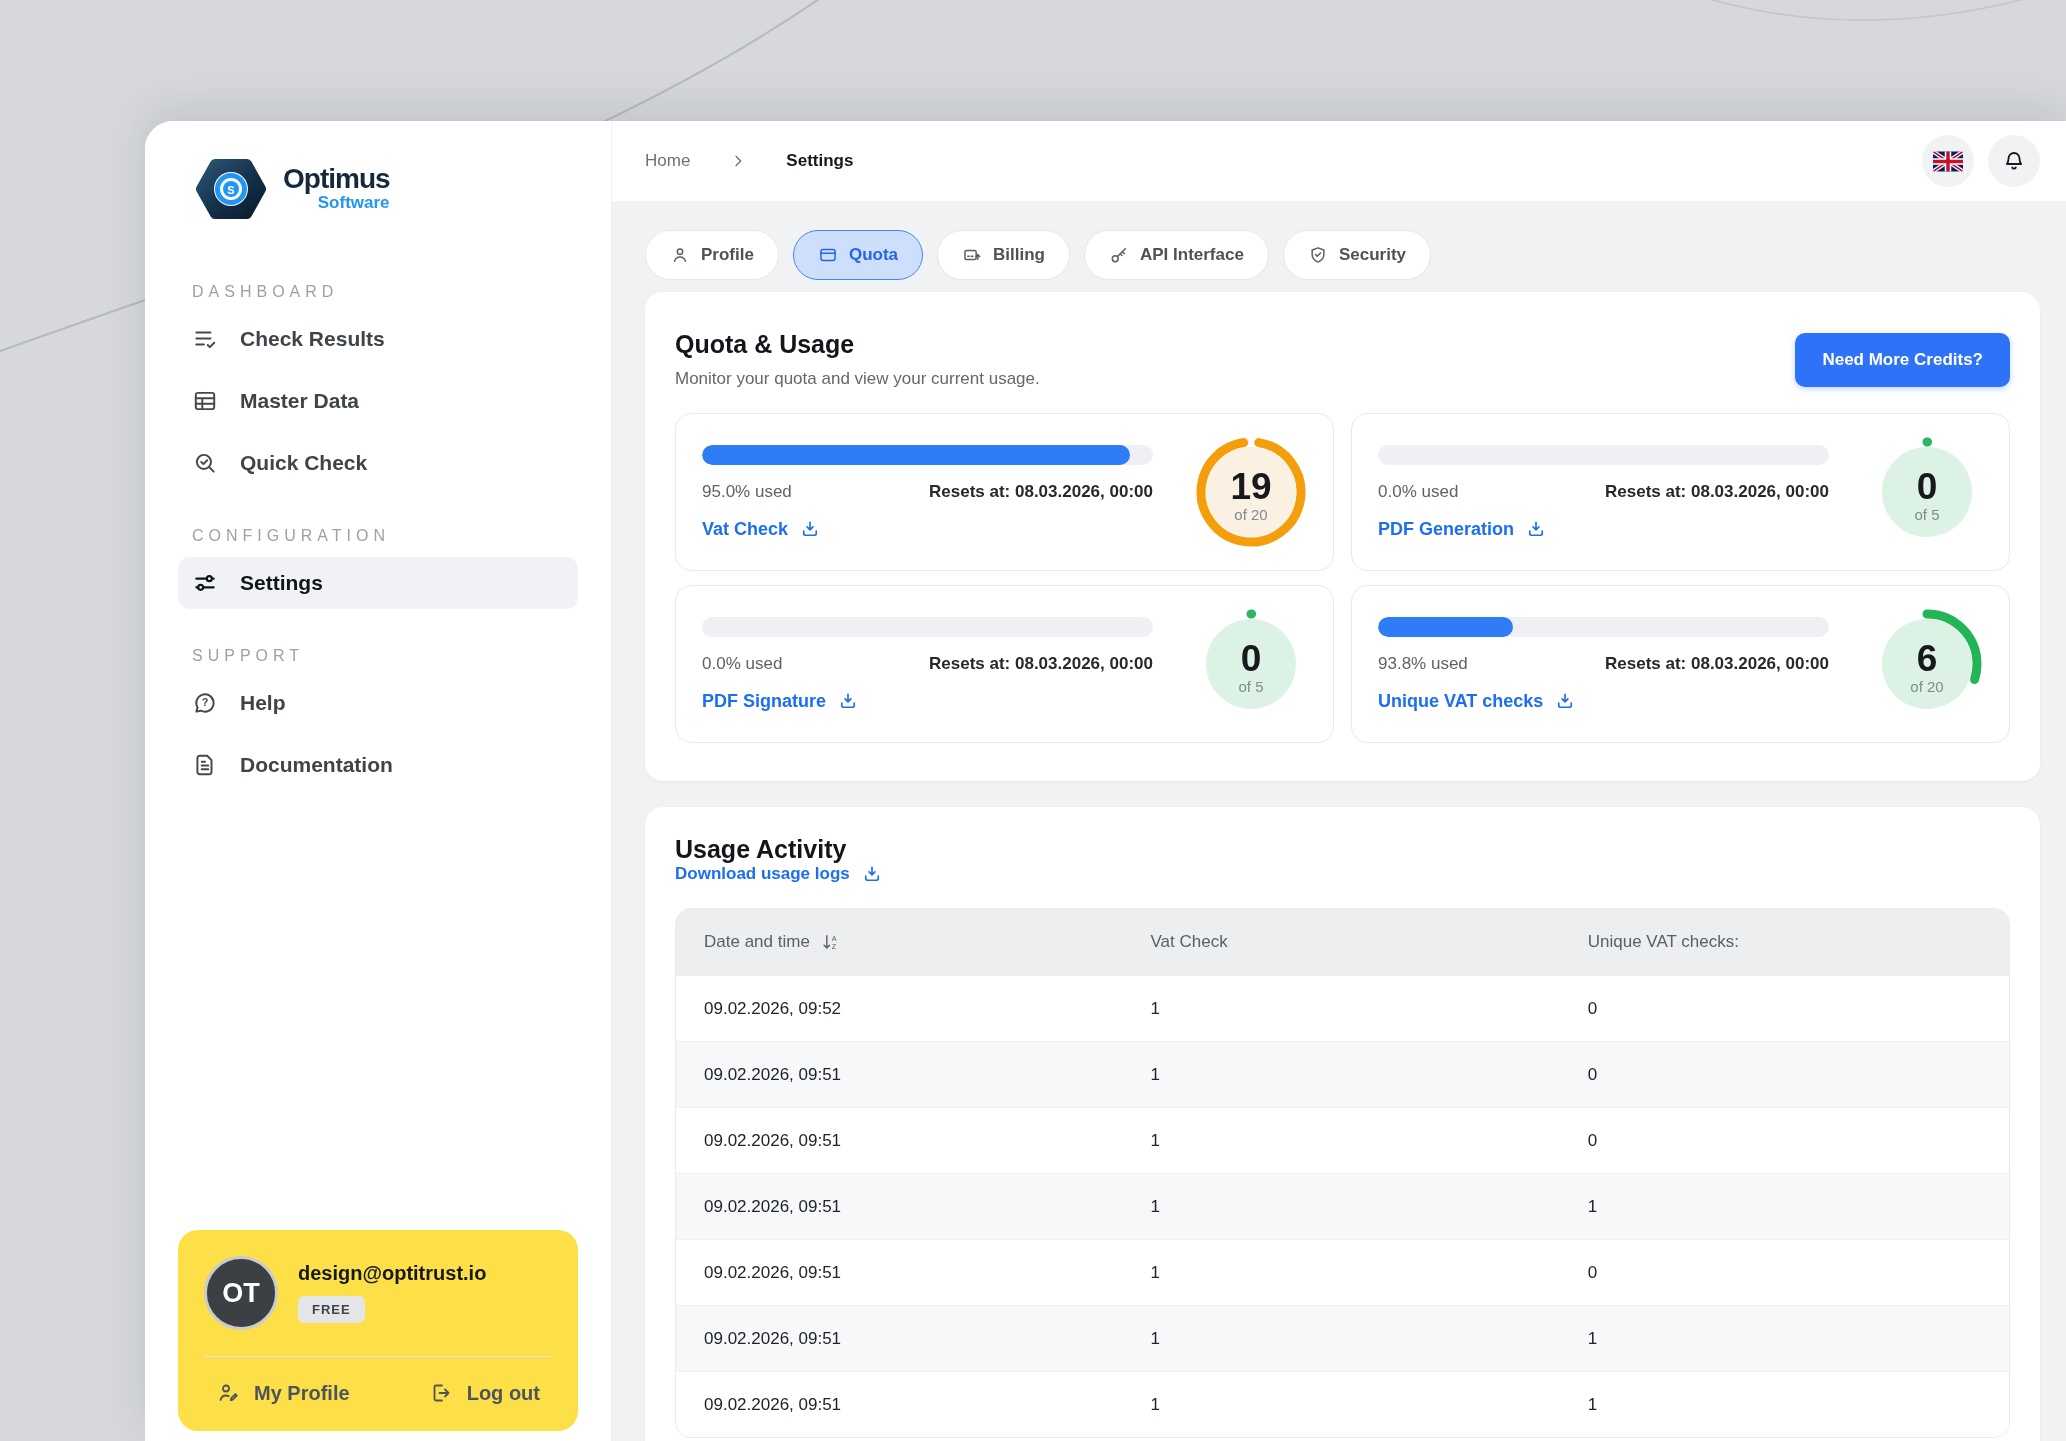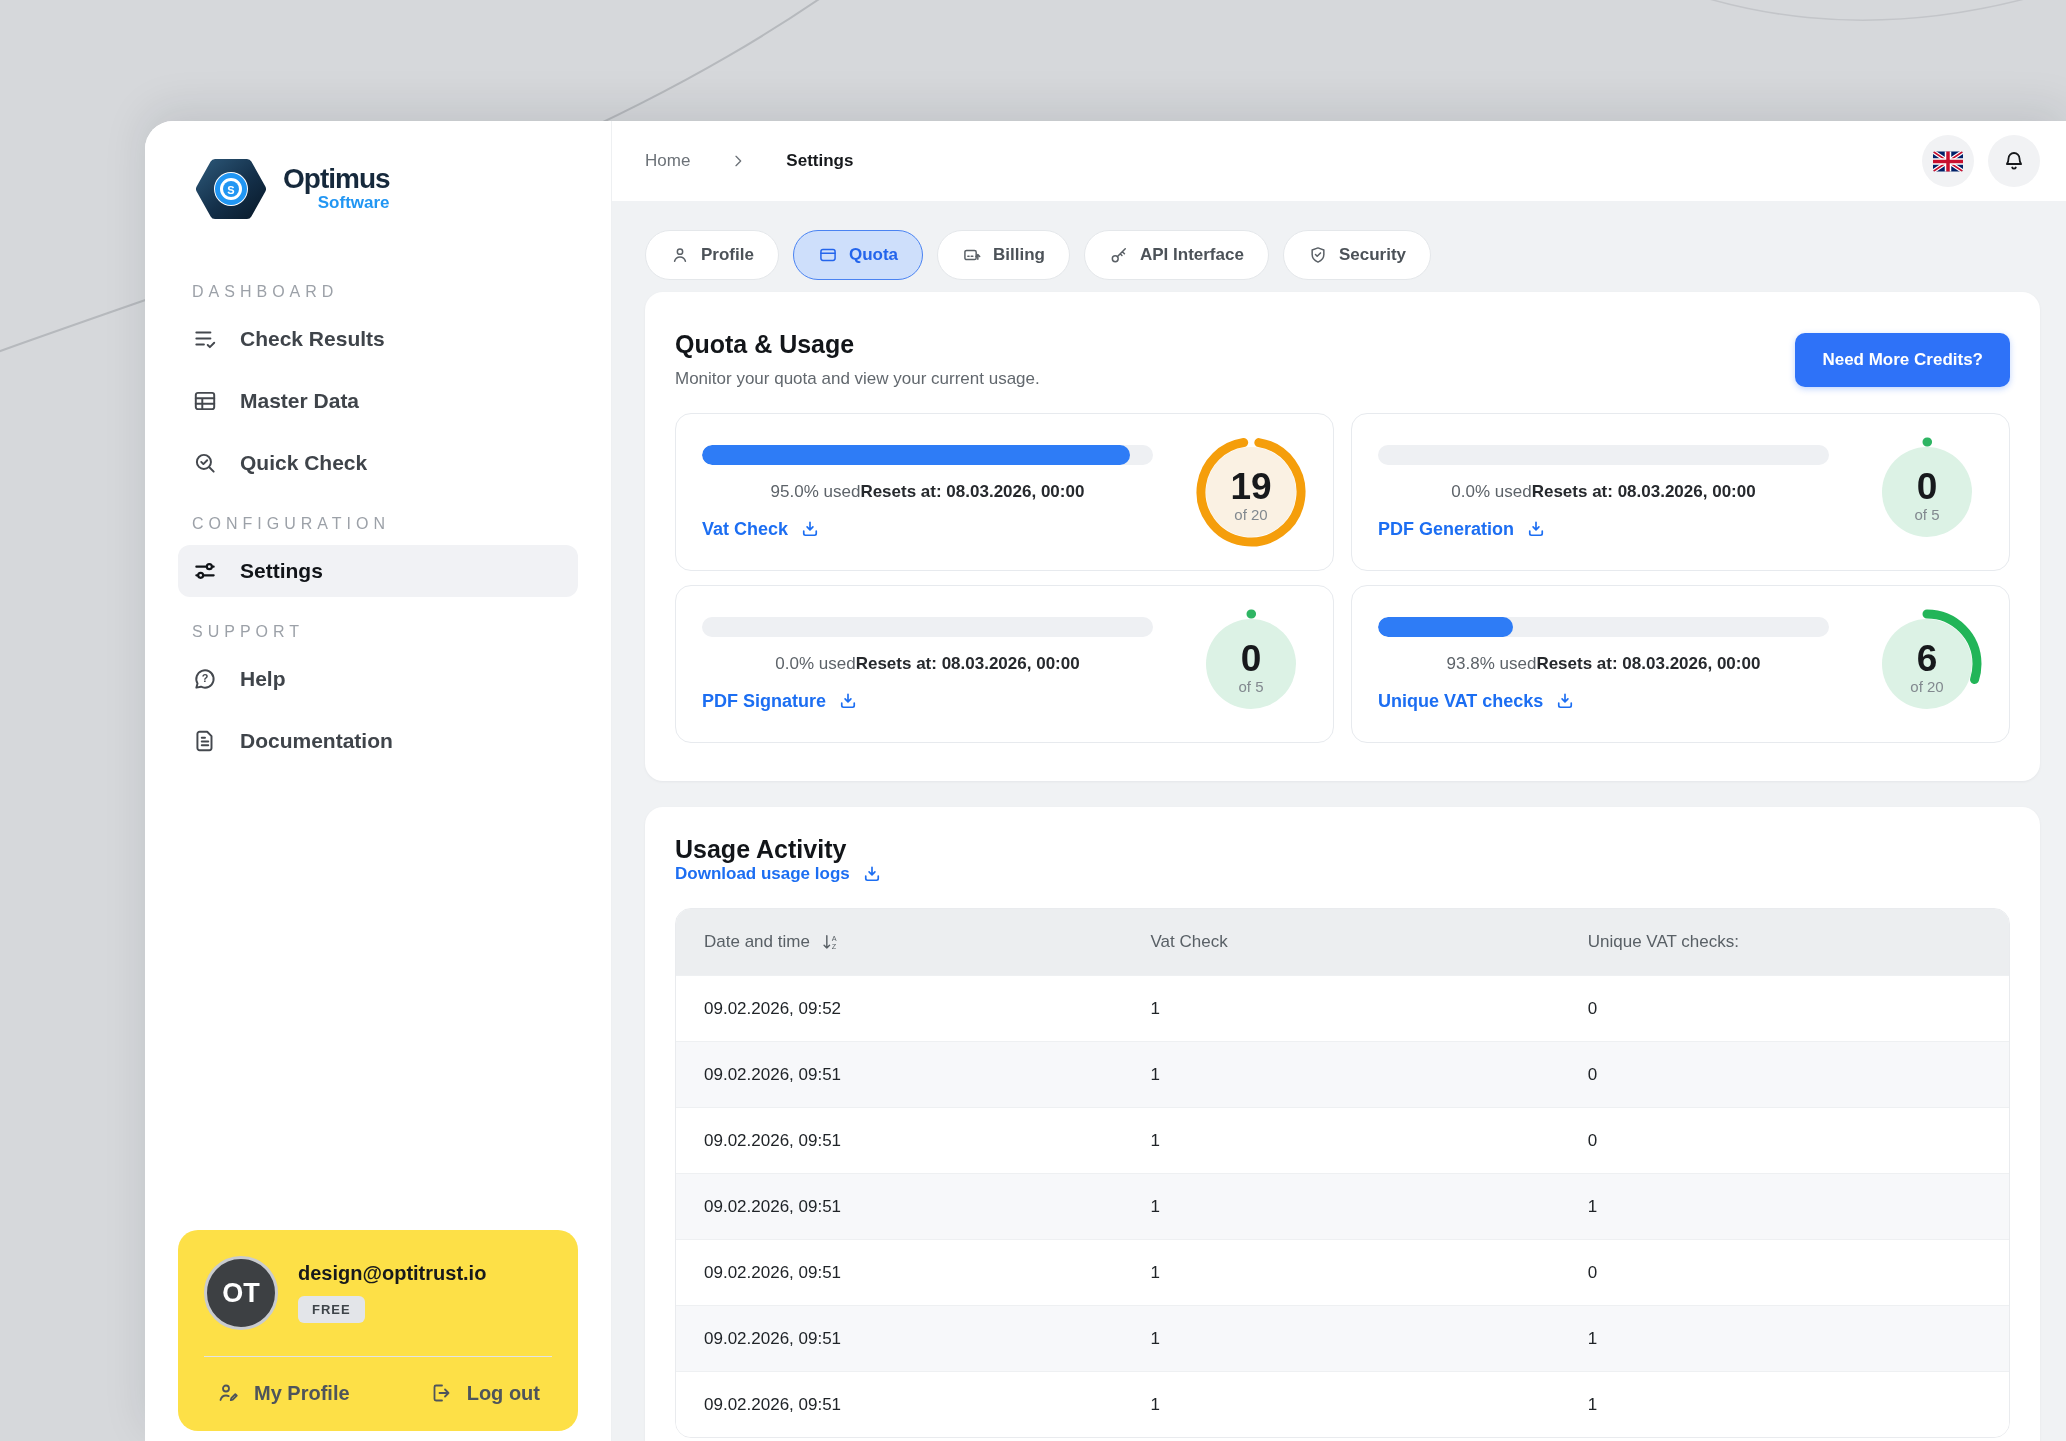--- a/index.html
+++ b/index.html
@@ -13,21 +13,21 @@
 
   
   .sidebar { width:467px; min-width:467px; background:#fff; display:flex; flex-direction:column;
              border-right:1px solid #eef0f2; }
   .logo-row { display:flex; align-items:center; gap:16px; padding:36px 0 0 50px; }
   .wordmark { display:flex; flex-direction:column; }
   .wm-name { font-size:28px; font-weight:800; color:#16293c; letter-spacing:-1px; line-height:1; }
   .wm-sub { font-size:17px; font-weight:700; color:#2196f3; align-self:flex-end; margin-top:0px; }
   .nav { padding:0 33px; margin-top:62px; }
   .sec-label { font-size:16px; letter-spacing:5px; color:#9ca1a8; font-weight:500; margin:0 0 12px 14px; }
-  .sec-gap { margin-top:26px; }
+  .sec-gap { margin-top:38px; }
   .nav-item { display:flex; align-items:center; gap:22px; padding:13px 14px; border-radius:12px;
               color:#3f444a; font-size:21px; font-weight:600; margin-bottom:10px; cursor:pointer; }
   .nav-item svg { width:26px; height:26px; color:#44484e; flex:none; }
   .nav-item.active { background:#f1f2f5; color:#111418; }
   .nav-item.active svg { color:#111418; }
 
   .user-card { margin:auto 33px 10px; background:#fde047; border-radius:20px; padding:26px; }
   .uc-top { display:flex; gap:20px; align-items:flex-start; }
   .avatar { width:74px; height:74px; border-radius:50%; background:#3d4043; color:#fff;
             font-size:27px; font-weight:700; display:flex; align-items:center; justify-content:center;
@@ -73,21 +73,21 @@
   .cta { background:#2e72f8; color:#fff; font-size:17px; font-weight:700; border:none;
          border-radius:10px; padding:17px 27px; cursor:pointer; font-family:"Liberation Sans",sans-serif;
          box-shadow:0 2px 6px rgba(46,114,248,.3); }
 
   .q-grid { display:grid; grid-template-columns:1fr 1fr; gap:14px 17px; margin-top:24px; }
   .qcard { border:1px solid #e7eaee; border-radius:16px; padding:22px 26px; display:flex;
            align-items:center; justify-content:space-between; min-height:150px; background:#fff; }
   .qleft { flex:1; margin-right:42px; }
   .track { height:20px; border-radius:10px; background:#eef0f3; overflow:hidden; }
   .fillbar { height:100%; border-radius:10px; background:#2e7cf6; width:0; }
-  .qrow { display:flex; justify-content:center; margin-top:17px; font-size:17px; }
+  .qrow { display:flex; justify-content:space-between; margin-top:17px; font-size:17px; }
   .used { color:#5d6369; }
   .resets { color:#26292d; font-weight:700; }
   .qlink { display:inline-flex; align-items:center; gap:12px; margin-top:17px; color:#1c6ef2;
            font-size:18px; font-weight:600; text-decoration:none; cursor:pointer; }
   .qlink svg { width:20px; height:20px; }
   .qcircle svg { width:112px; height:112px; display:block; }
   .ring-val { font-size:37px; font-weight:600; fill:#17191c; }
   .ring-of { font-size:15px; fill:#82898f; }
 
   .act-card { margin-top:26px; padding:28px 30px 30px; }

